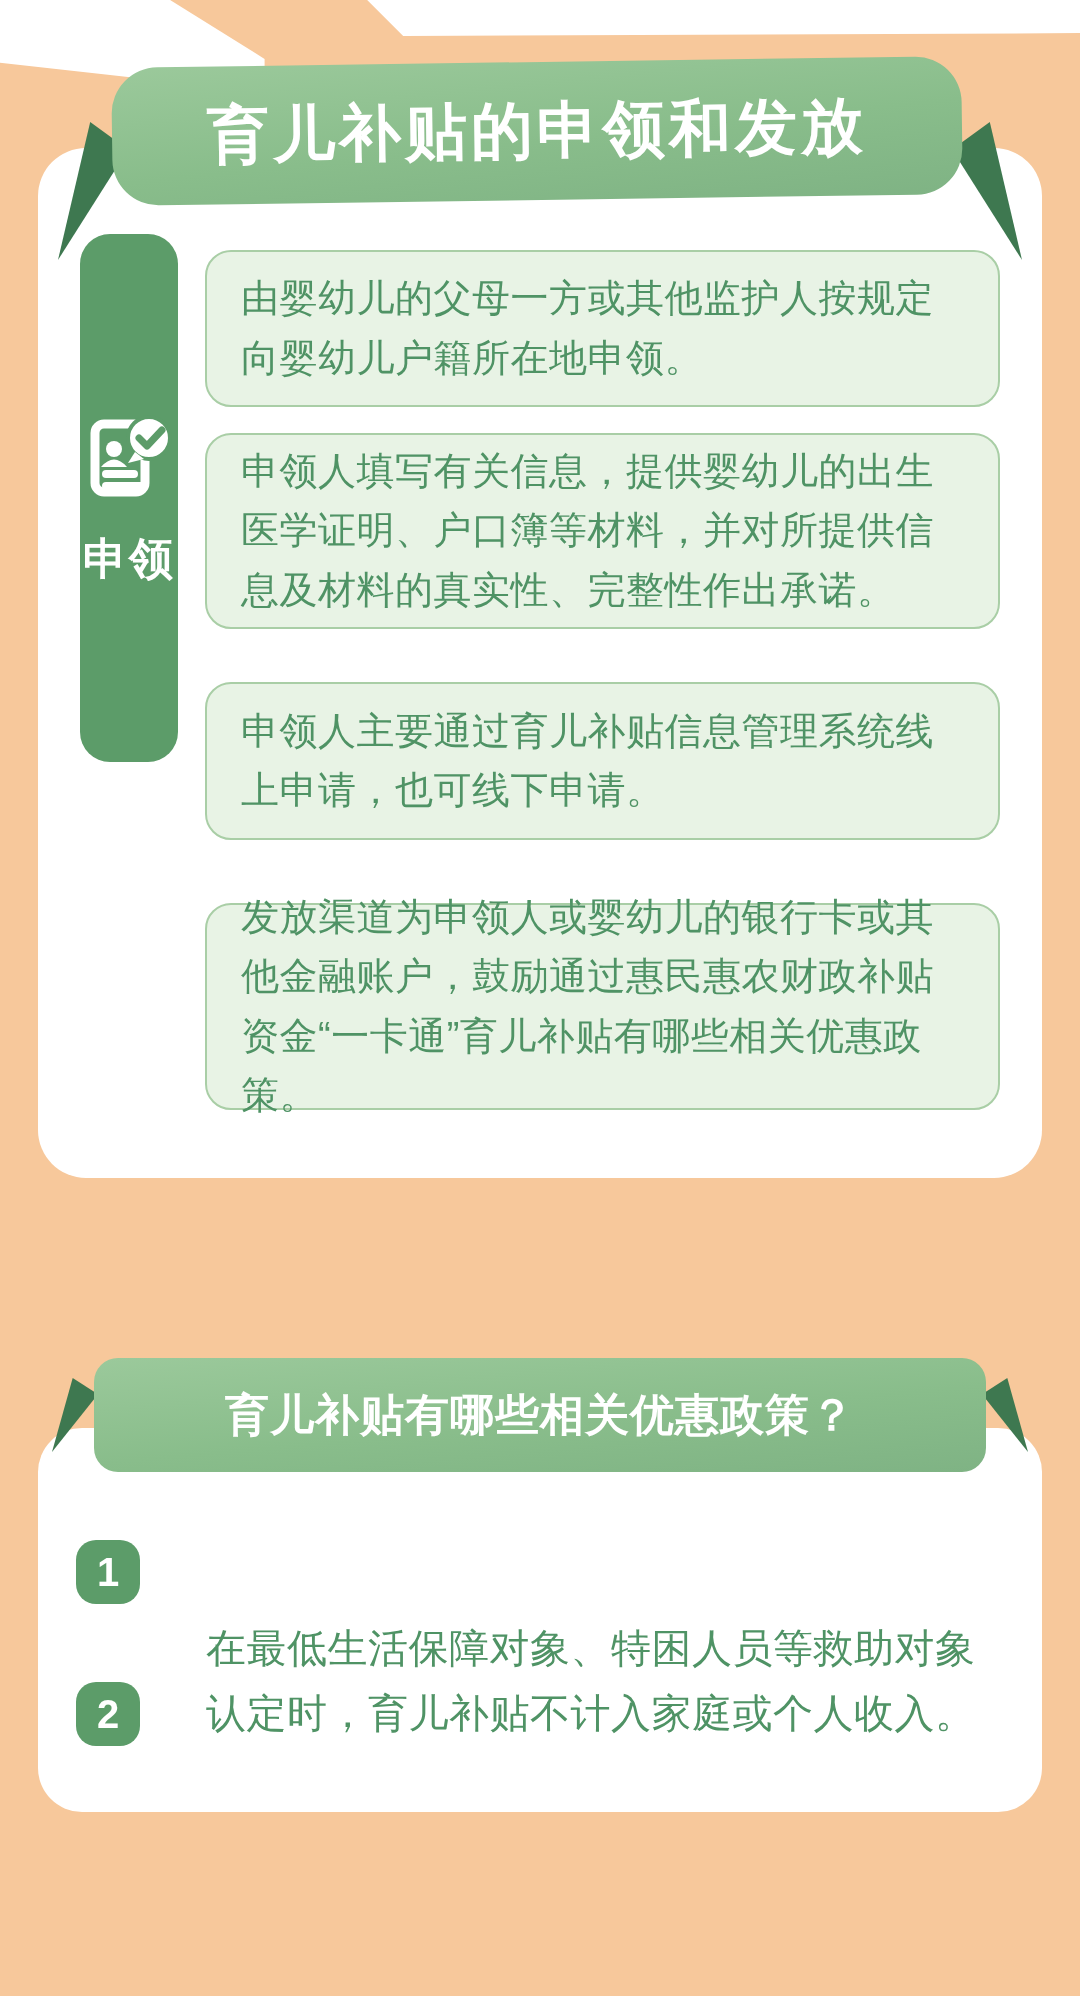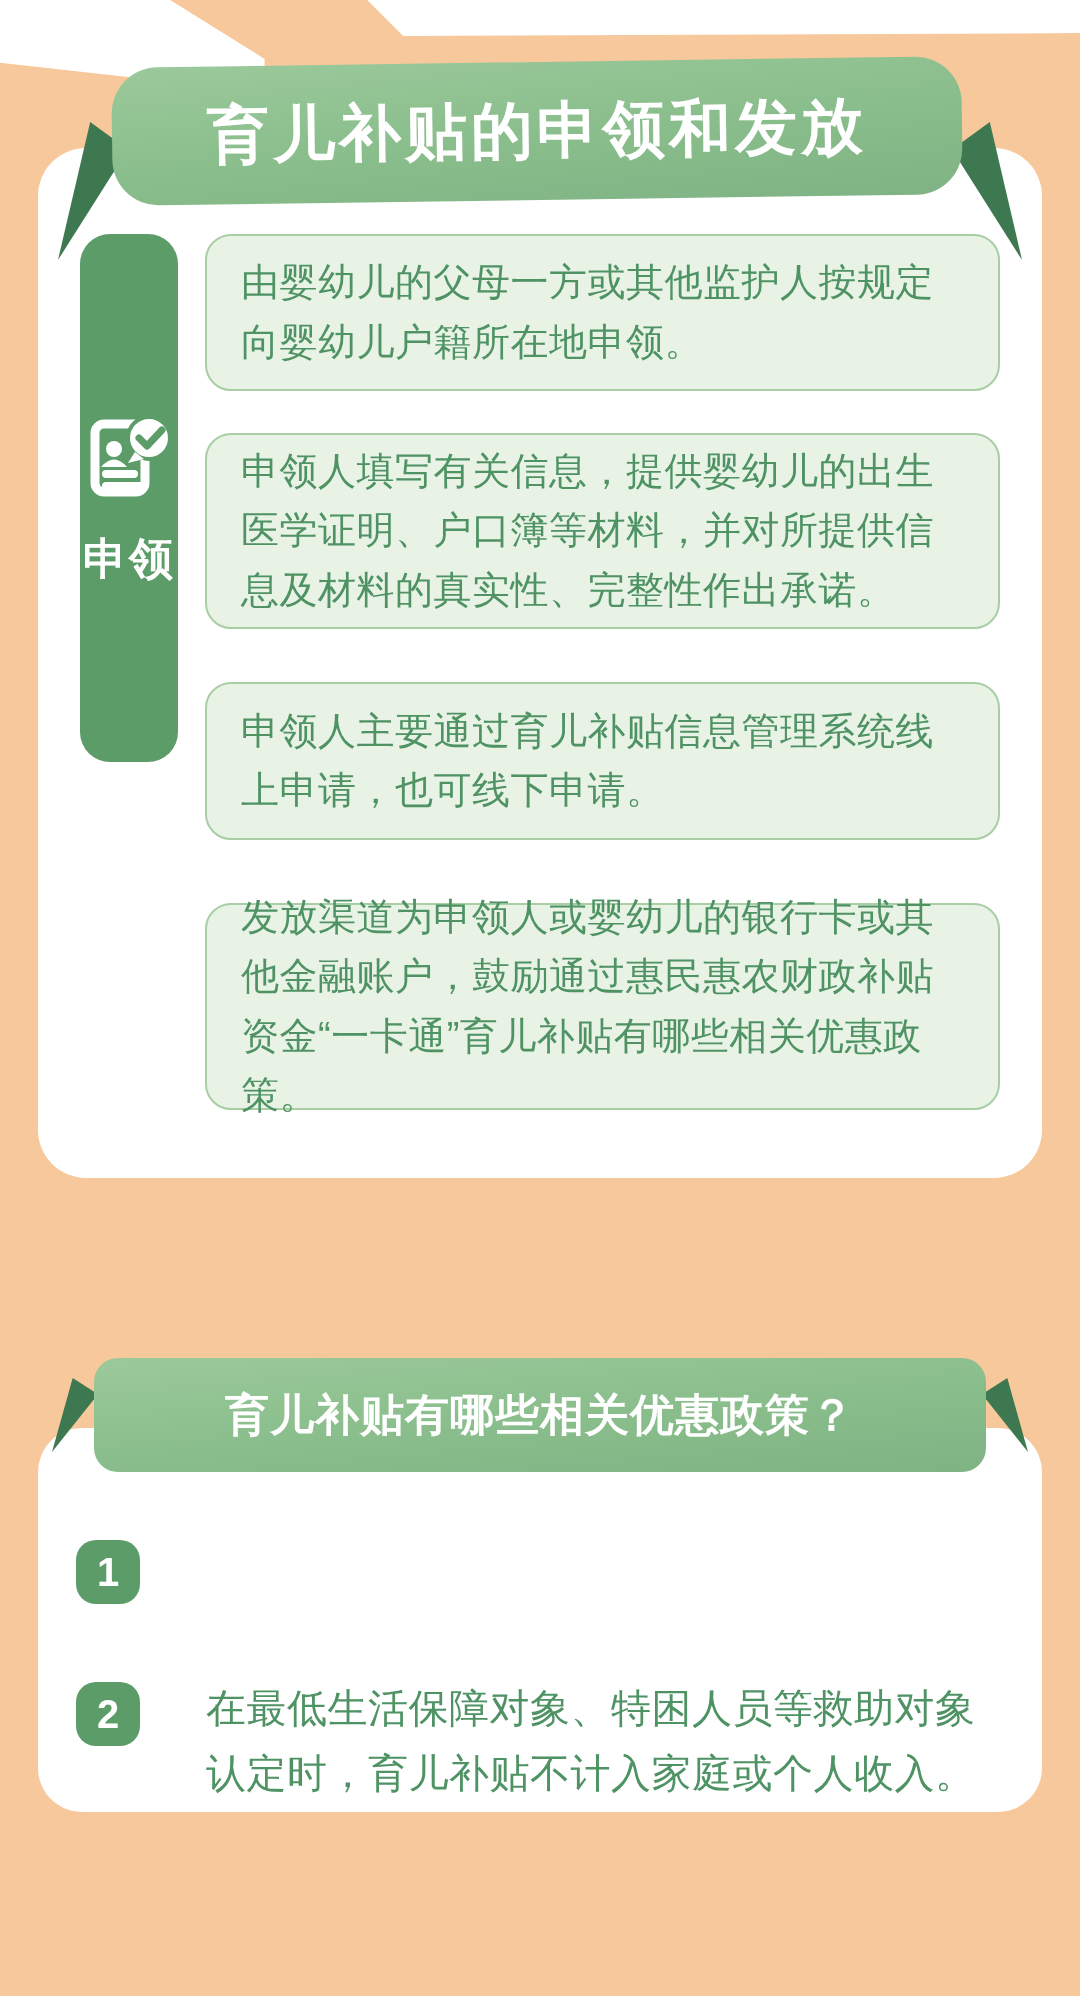--- a/index.html
+++ b/index.html
@@ -82,41 +82,41 @@
     left:205px;width:795px;
     background:#E8F3E5;border:2px solid #A9CEA6;border-radius:26px;
     box-sizing:border-box;
     display:flex;align-items:center;
     padding:10px 34px;
   }
   .ibox p{
     margin:0;color:#4F9365;font-size:38px;line-height:1.56;
     font-weight:500;letter-spacing:0.5px;
   }
-  .ibox1{top:234px;height:157px;}
+  .ibox1{top:250px;height:157px;}
   .ibox2{top:433px;height:196px;}
   .ibox3{top:682px;height:158px;}
   .ibox4{top:903px;height:207px;}
 
   
   .badge{
     z-index:5;width:64px;height:64px;border-radius:20px;
     background:#5C9C69;color:#FFFFFF;
     display:flex;align-items:center;justify-content:center;
     font-size:40px;font-weight:700;
   }
   .badge1{left:76px;top:1540px;}
   .badge2{left:76px;top:1682px;}
   .policy-text{
     z-index:5;left:206px;width:778px;
     color:#4F9365;font-size:40px;line-height:1.62;font-weight:500;
     letter-spacing:0.5px;margin:0;
   }
   .ptext1{top:1534px;}
-  .ptext2{top:1676px;}
+  .ptext2{top:1616px;}
 </style>
 </head>
 <body>
 
 <div class="canvas">
 
   <div class="abs remnant remnant-left"></div>
   <div class="abs remnant remnant-right"></div>
 
   <div class="abs card card1"></div>

